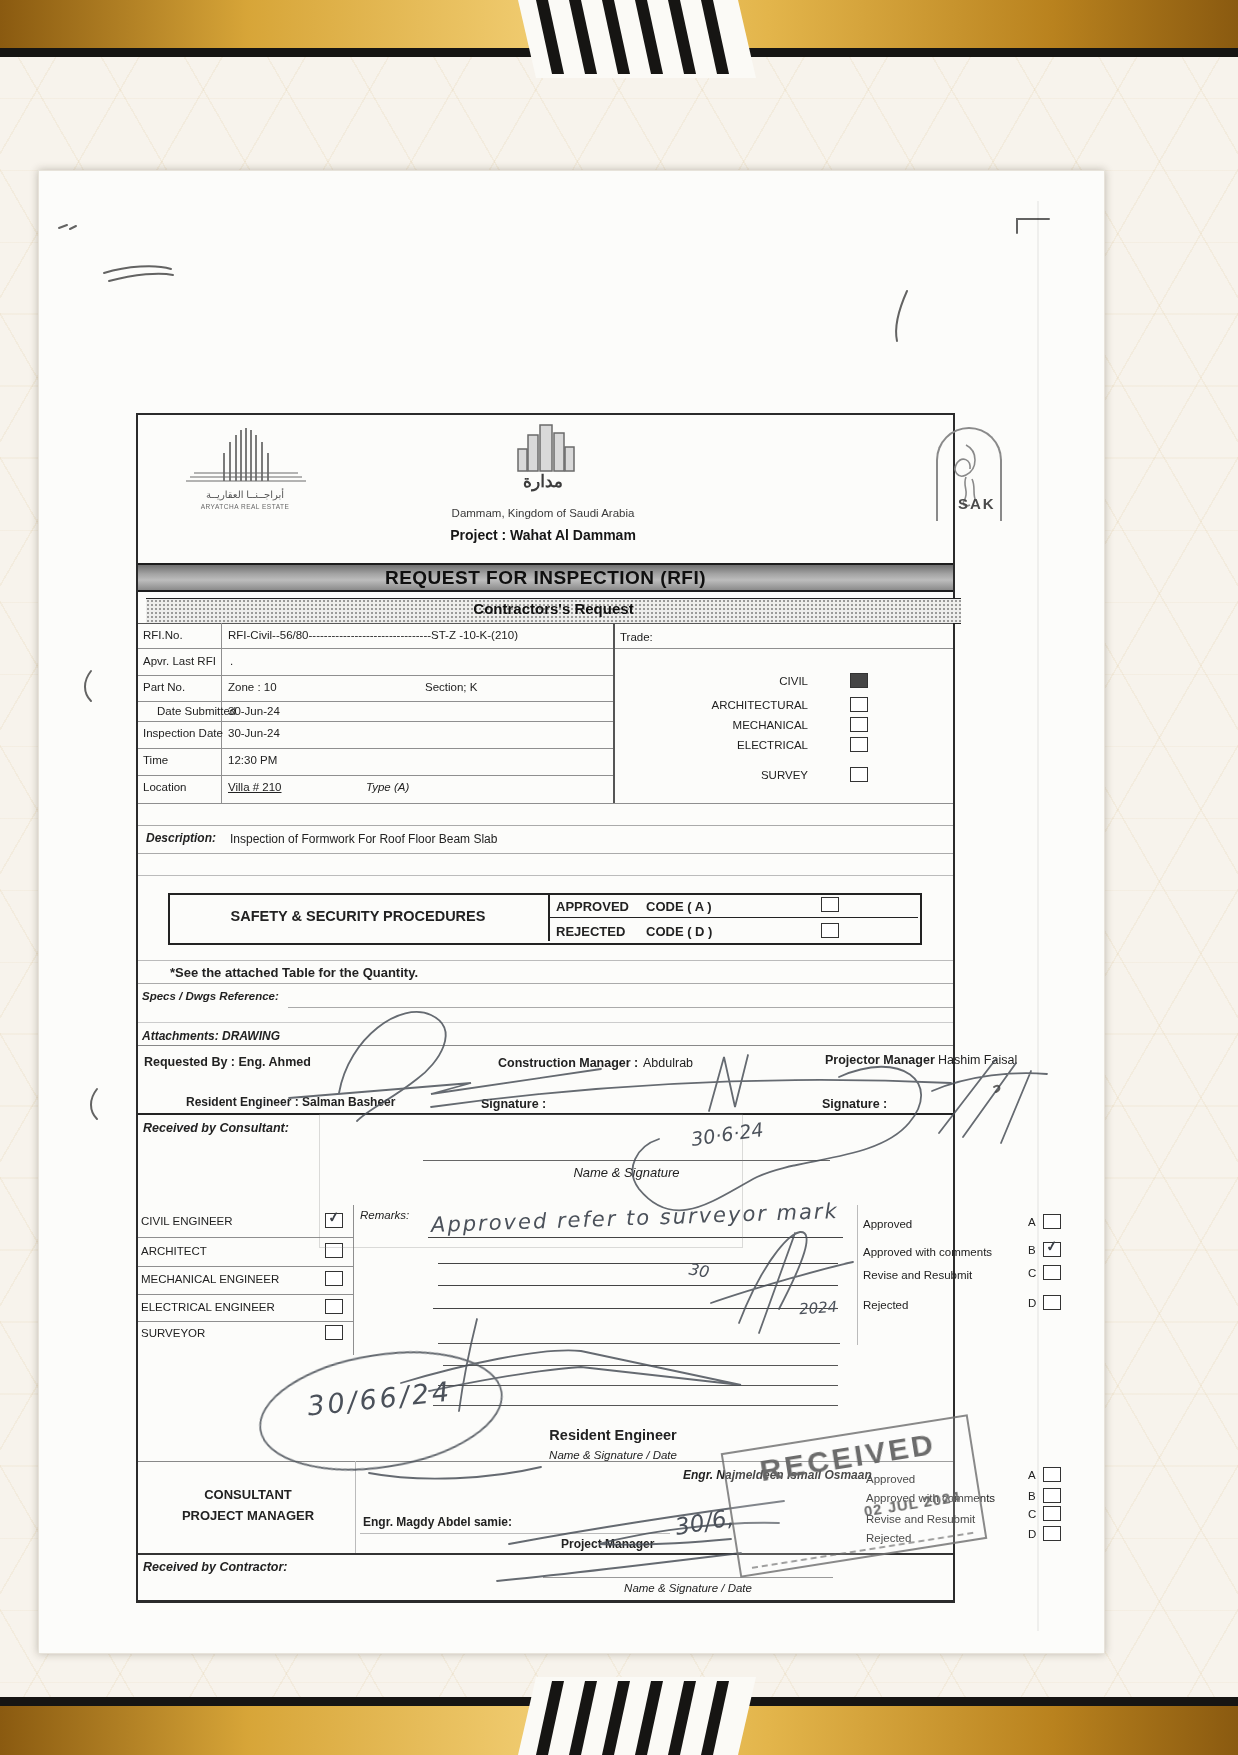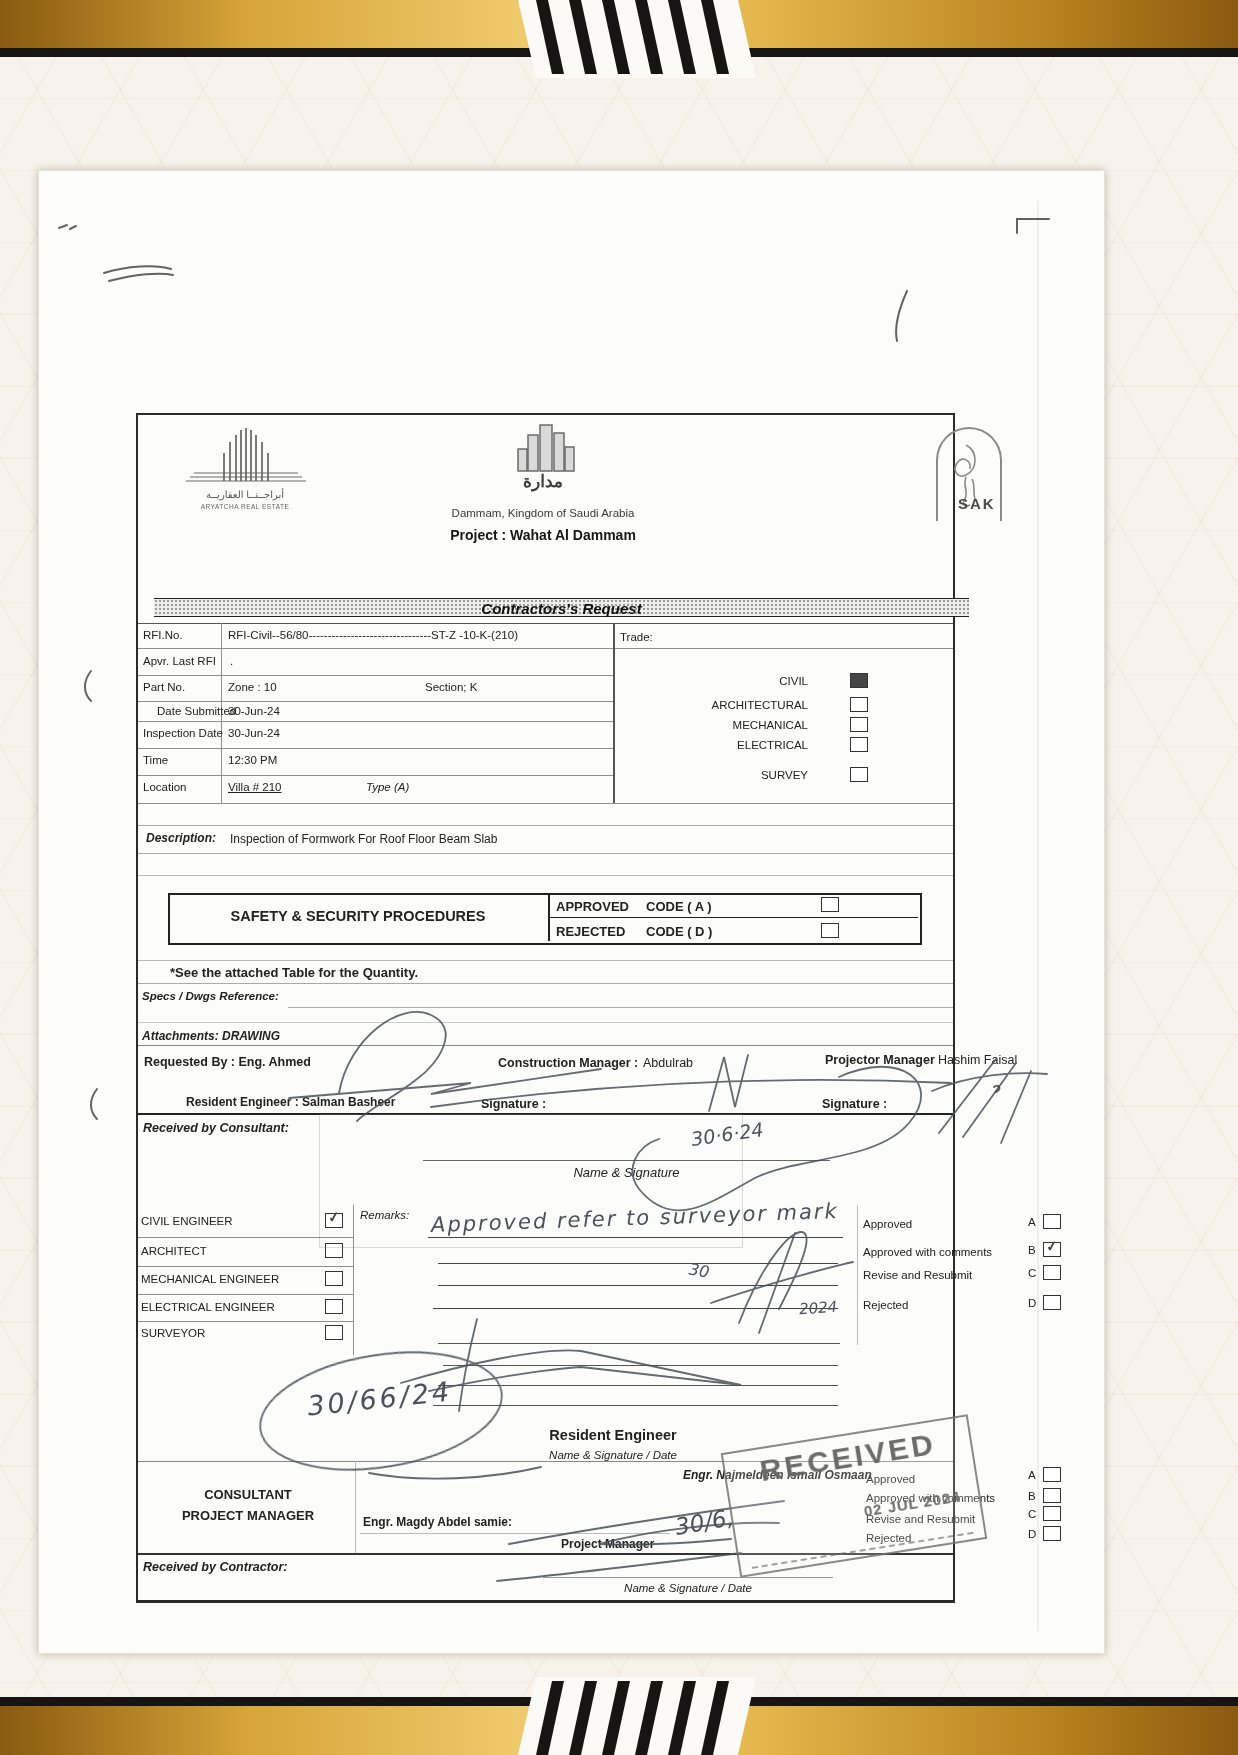--- a/index.html
+++ b/index.html
@@ -23,25 +23,25 @@
   .hl{position:absolute;background:#8f8f8f;height:1px;}
   .vl{position:absolute;background:#8f8f8f;width:1px;}
   .cb{position:absolute;width:16px;height:13px;background:#fff;border:1.4px solid #333;}
   .cb.filled{background:#454545;}
   .cb.checked::after{content:"✓";position:absolute;left:2px;top:-5px;font-size:14px;
     color:#3a3f46;font-weight:bold;transform:rotate(-8deg);}
   .bar-title{position:absolute;left:0;top:148px;width:100%;height:29px;
     background:linear-gradient(180deg,#6f6f6f 0%,#a2a2a2 35%,#bdbdbd 60%,#8b8b8b 100%);
     border-top:2px solid #1d1d1d;border-bottom:2px solid #1d1d1d;box-sizing:border-box;
     text-align:center;font-size:19px;font-weight:bold;color:#0f0f0f;line-height:26px;letter-spacing:0.5px;}
-  .bar-dots{position:absolute;left:16px;width:100%;height:19px;
+  .bar-dots{position:absolute;left:8px;width:100%;height:26px;
     background-color:#eeeeec;
     background-image:radial-gradient(rgba(70,70,70,0.5) 0.9px, transparent 1px);
     background-size:4px 4px;border-top:1.5px solid #222;border-bottom:1.5px solid #222;box-sizing:border-box;
-    text-align:center;font-size:15px;font-weight:bold;font-style:italic;color:#101010;line-height:20px;}
+    text-align:center;font-size:15px;font-weight:bold;color:#101010;line-height:20px;}
   .hw{position:absolute;font-style:italic;color:#4b515a;font-family:"DejaVu Sans",sans-serif;white-space:nowrap;}
   .stamp{position:absolute;left:690px;top:1262px;width:250px;height:126px;transform:rotate(-9deg);
     border:2.5px solid rgba(108,108,108,0.8);background:rgba(255,255,255,0.18);
     display:flex;flex-direction:column;align-items:center;justify-content:space-between;
     padding:5px 4px;box-sizing:border-box;}
   .stamp-word{font-size:30px;font-weight:bold;letter-spacing:3px;color:rgba(100,100,100,0.95);}
   .stamp-dateline{font-size:15px;font-weight:bold;color:rgba(100,100,100,0.95);letter-spacing:1px;align-self:flex-end;padding-right:14px;}
   .stamp-dash{width:94%;border-bottom:2.5px dashed rgba(108,108,108,0.65);}
   svg{display:block;}
   .sak-arch{position:absolute;left:798px;top:12px;width:62px;height:92px;
@@ -117,20 +117,21 @@
       <div class="sak-arch"></div>
       <svg class="abs" style="left:806px;top:24px;" width="48" height="70" viewBox="0 0 48 70">
         <g stroke="#8a8a8a" stroke-width="1.6" fill="none">
           <path d="M22 6 C 34 12 34 30 22 36 C 14 40 8 32 13 24 C 18 17 27 20 26 30"></path>
           <path d="M22 38 C 18 48 26 52 20 62 C 17 66 22 68 26 66"></path>
           <path d="M28 40 C 32 48 28 56 32 62"></path>
         </g>
       </svg>
       <div class="t b" style="left:820px;top:80px;font-size:15px;letter-spacing:2px;color:#4a4a4a;">SAK</div>
 
+      <div class="bar-title">REQUEST FOR INSPECTION (RFI)</div>
       <div class="bar-dots" style="top:183px;">Contractors's Request</div>
 
       <div class="hl" style="left:0;top:208px;width:815px;background:#555;"></div>
       <div class="hl" style="left:0;top:233px;width:815px;"></div>
       <div class="hl" style="left:0;top:260px;width:475px;"></div>
       <div class="hl" style="left:0;top:286px;width:475px;"></div>
       <div class="hl" style="left:0;top:306px;width:475px;"></div>
       <div class="hl" style="left:0;top:333px;width:475px;"></div>
       <div class="hl" style="left:0;top:360px;width:475px;"></div>
       <div class="hl" style="left:0;top:388px;width:815px;"></div>

